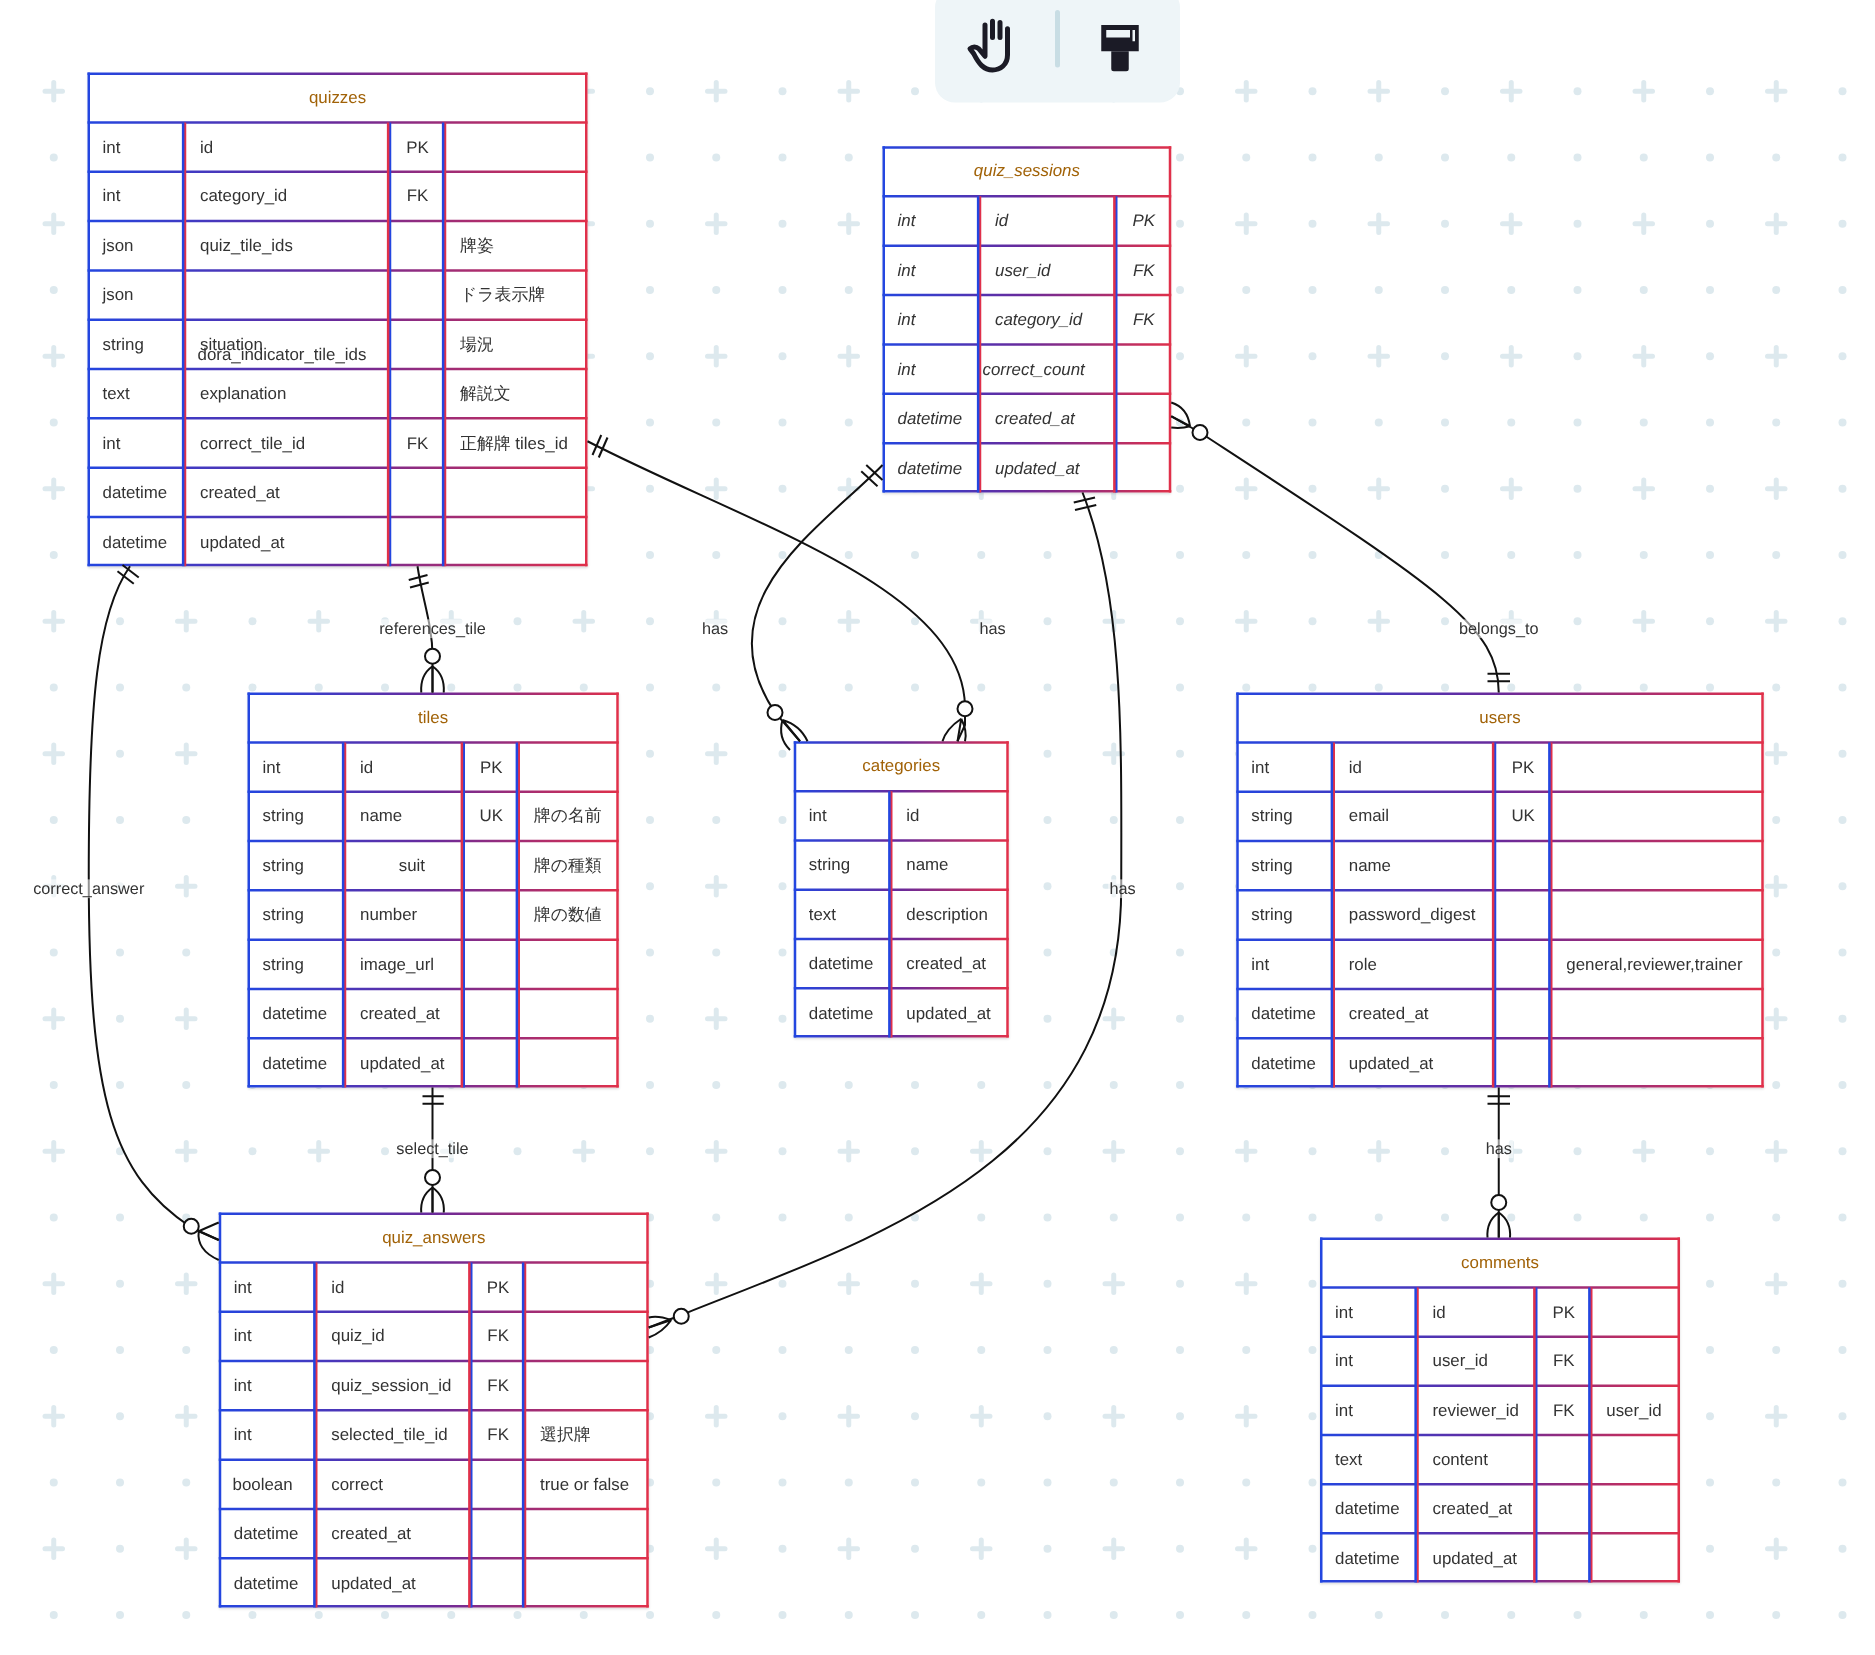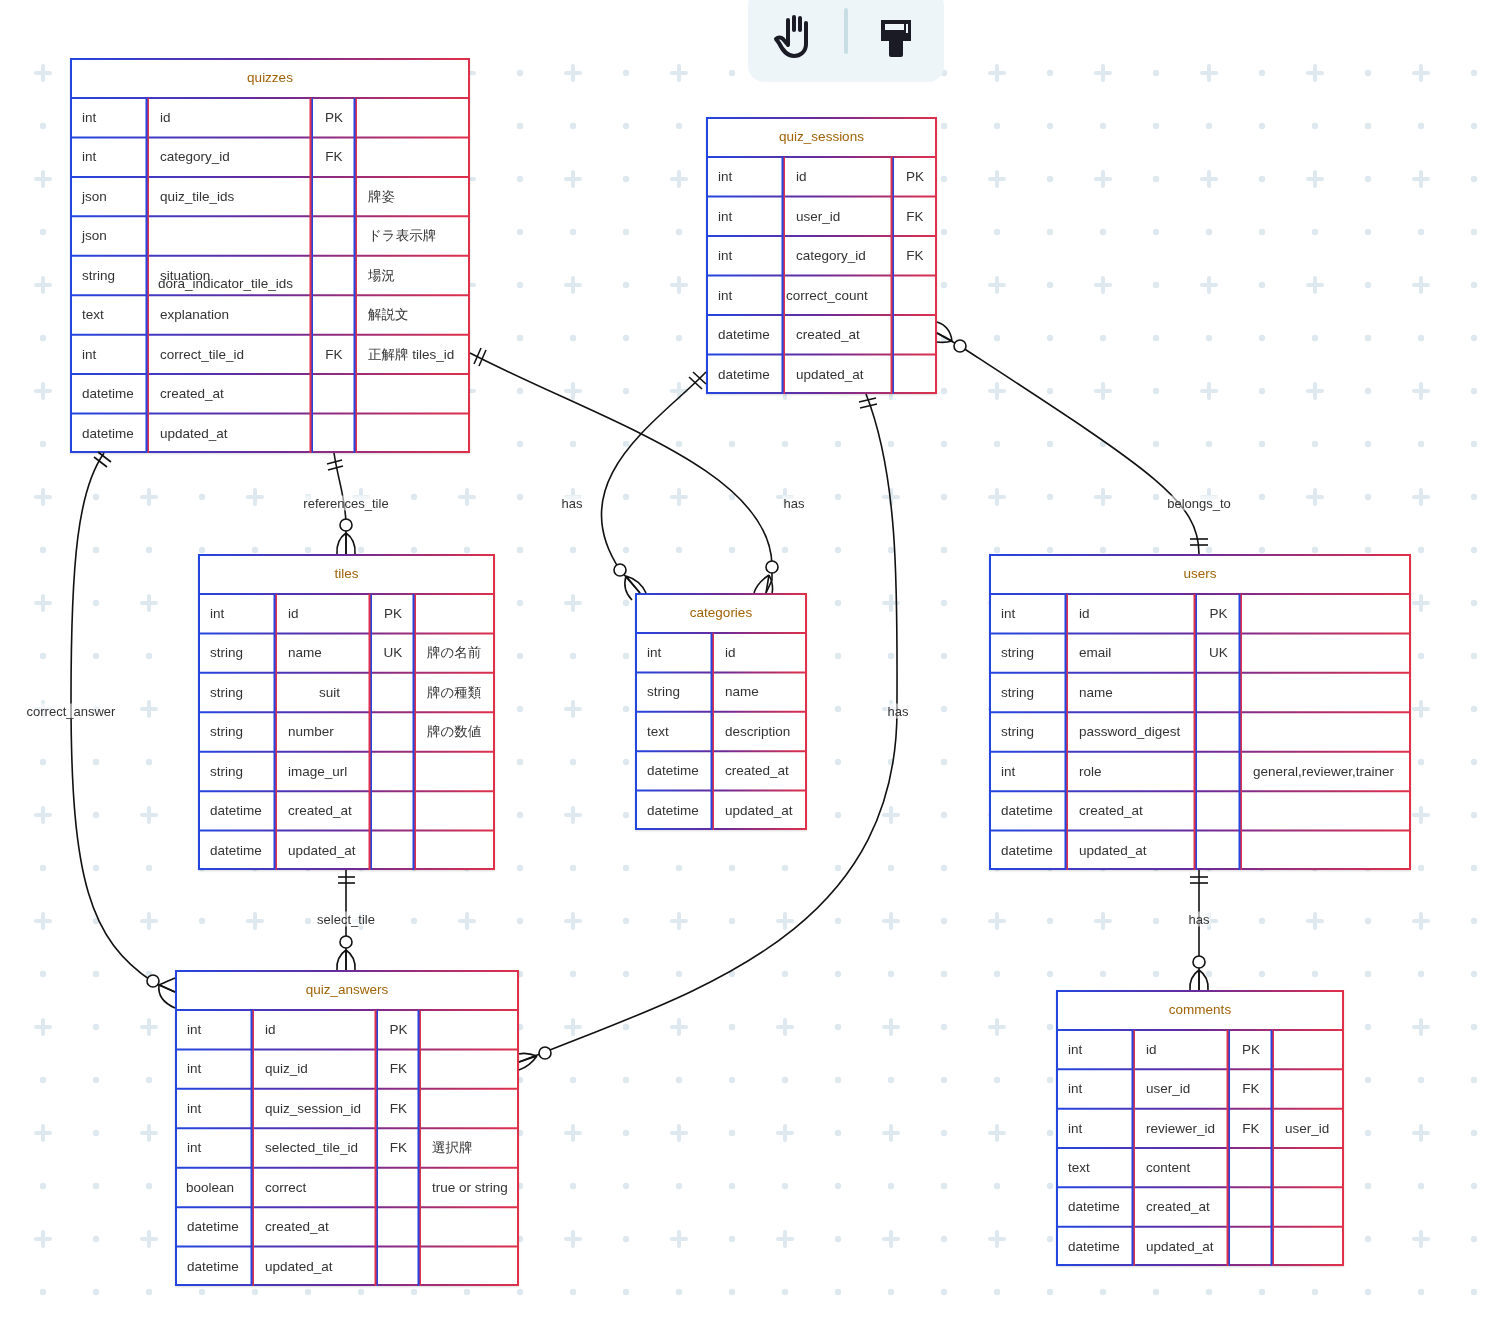--- a/index.html
+++ b/index.html
@@ -886,21 +886,21 @@
     <div class="cell" style="left: 286px; width: 114px; top: 276.667px; height: 39.4444px; line-height: 39.4444px;">正解牌 tiles_id</div>
     <div class="cell" style="left: 0px; width: 78px; top: 316.111px; height: 39.4444px; line-height: 39.4444px;">datetime</div>
     <div class="cell" style="left: 78px; width: 164px; top: 316.111px; height: 39.4444px; line-height: 39.4444px;">created_at</div>
     <div class="cell key" style="left: 242px; width: 44px; top: 316.111px; height: 39.4444px; line-height: 39.4444px;"></div>
     <div class="cell" style="left: 286px; width: 114px; top: 316.111px; height: 39.4444px; line-height: 39.4444px;"></div>
     <div class="cell" style="left: 0px; width: 78px; top: 355.556px; height: 39.4444px; line-height: 39.4444px;">datetime</div>
     <div class="cell" style="left: 78px; width: 164px; top: 355.556px; height: 39.4444px; line-height: 39.4444px;">updated_at</div>
     <div class="cell key" style="left: 242px; width: 44px; top: 355.556px; height: 39.4444px; line-height: 39.4444px;"></div>
     <div class="cell" style="left: 286px; width: 114px; top: 355.556px; height: 39.4444px; line-height: 39.4444px;"></div>
   </div>
-<div class="entity" style="left: 706px; top: 117px; width: 231px; height: 277px;">
+<div class="entity" style="left: 706px; top: 117px; width: 231px; height: 277px; font-style: italic;">
     <svg class="frame" width="231" height="277">
       <defs>
         <linearGradient id="grad1" gradientUnits="userSpaceOnUse" x1="0" y1="0" x2="231" y2="0">
           <stop offset="0" stop-color="#2346e0"></stop>
           <stop offset="0.5" stop-color="#6a2a9a"></stop>
           <stop offset="1" stop-color="#e0304a"></stop>
         </linearGradient>
       </defs>
       <line x1="0" y1="1" x2="231" y2="1" stroke="url(#grad1)" stroke-width="2"></line>
       <line x1="0" y1="276" x2="231" y2="276" stroke="url(#grad1)" stroke-width="2"></line>
@@ -1124,21 +1124,21 @@
     <div class="cell" style="left: 78px; width: 124px; top: 118.857px; height: 39.4286px; line-height: 39.4286px;">quiz_session_id</div>
     <div class="cell key" style="left: 202px; width: 43px; top: 118.857px; height: 39.4286px; line-height: 39.4286px;">FK</div>
     <div class="cell" style="left: 245px; width: 99px; top: 118.857px; height: 39.4286px; line-height: 39.4286px;"></div>
     <div class="cell" style="left: 0px; width: 78px; top: 158.286px; height: 39.4286px; line-height: 39.4286px;">int</div>
     <div class="cell" style="left: 78px; width: 124px; top: 158.286px; height: 39.4286px; line-height: 39.4286px;">selected_tile_id</div>
     <div class="cell key" style="left: 202px; width: 43px; top: 158.286px; height: 39.4286px; line-height: 39.4286px;">FK</div>
     <div class="cell" style="left: 245px; width: 91px; top: 158.286px; height: 39.4286px; line-height: 39.4286px;">選択牌</div>
     <div class="cell" style="left: 0px; width: 78px; top: 197.714px; height: 39.4286px; line-height: 39.4286px; padding-left: 11px;">boolean</div>
     <div class="cell" style="left: 78px; width: 124px; top: 197.714px; height: 39.4286px; line-height: 39.4286px;">correct</div>
     <div class="cell key" style="left: 202px; width: 43px; top: 197.714px; height: 39.4286px; line-height: 39.4286px;"></div>
-    <div class="cell" style="left: 245px; width: 99px; top: 197.714px; height: 39.4286px; line-height: 39.4286px;">true or string</div>
+    <div class="cell" style="left: 245px; width: 99px; top: 197.714px; height: 39.4286px; line-height: 39.4286px;">true or false</div>
     <div class="cell" style="left: 0px; width: 78px; top: 237.143px; height: 39.4286px; line-height: 39.4286px;">datetime</div>
     <div class="cell" style="left: 78px; width: 124px; top: 237.143px; height: 39.4286px; line-height: 39.4286px;">created_at</div>
     <div class="cell key" style="left: 202px; width: 43px; top: 237.143px; height: 39.4286px; line-height: 39.4286px;"></div>
     <div class="cell" style="left: 245px; width: 99px; top: 237.143px; height: 39.4286px; line-height: 39.4286px;"></div>
     <div class="cell" style="left: 0px; width: 78px; top: 276.571px; height: 39.4286px; line-height: 39.4286px;">datetime</div>
     <div class="cell" style="left: 78px; width: 124px; top: 276.571px; height: 39.4286px; line-height: 39.4286px;">updated_at</div>
     <div class="cell key" style="left: 202px; width: 43px; top: 276.571px; height: 39.4286px; line-height: 39.4286px;"></div>
     <div class="cell" style="left: 245px; width: 99px; top: 276.571px; height: 39.4286px; line-height: 39.4286px;"></div>
   </div>
 <div class="entity" style="left: 1056px; top: 990px; width: 288px; height: 276px;">

